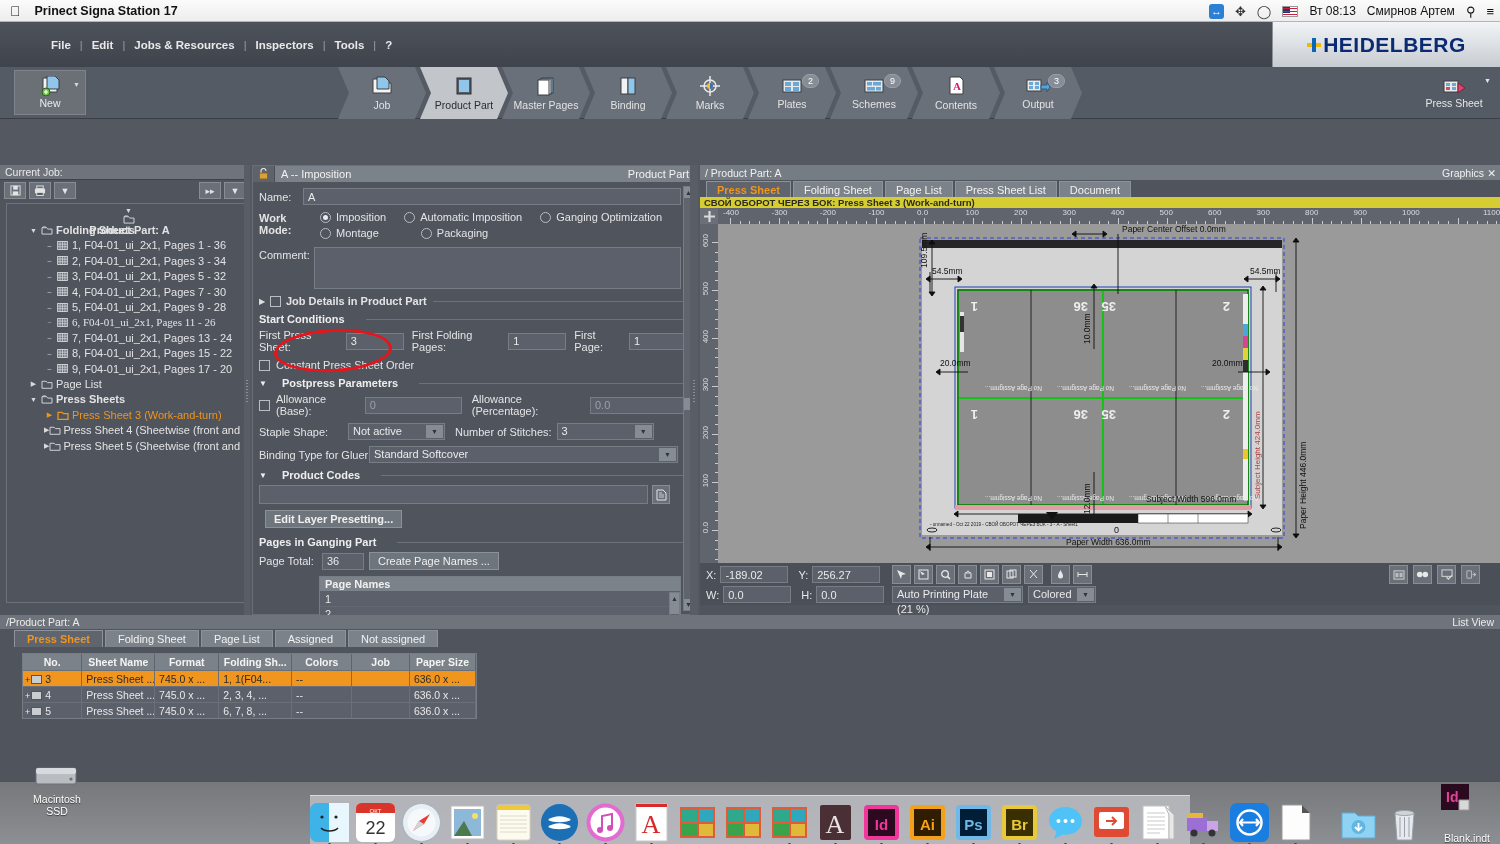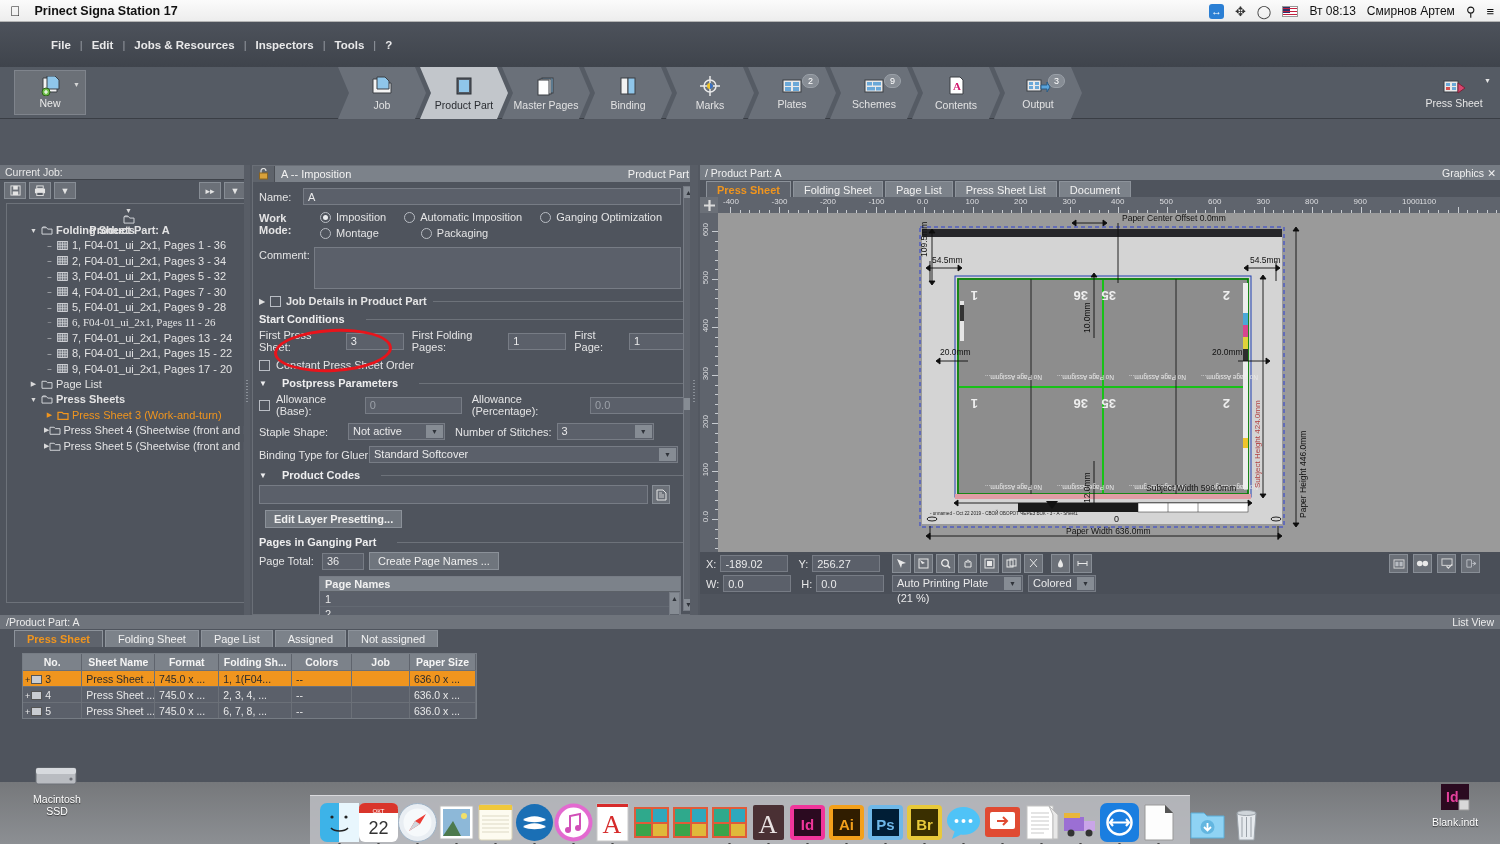--- a/index.html
+++ b/index.html
@@ -241,30 +241,30 @@
   .lv-tr.sel div { color: #2b2b2b; }
   .c0 { width: 62px; } .c1 { width: 76px; } .c2 { width: 67px; } .c3 { width: 76px; }
   .c4 { width: 63px; } .c5 { width: 60px; } .c6 { width: 69px; }
 
   
   .desktop { position: absolute; top: 782px; left: 0; width: 1500px; height: 62px;
      background: linear-gradient(#76787b, #8c8f93); }
   .dock {
     position: absolute; bottom: 0; left: 310px; width: 880px; height: 49px;
     background: rgba(190,192,196,.82); border-top: 1px solid rgba(255,255,255,.5);
-    display: flex; align-items: flex-end; padding: 0 6px 2px 10px; gap: 0;
+    display: flex; align-items: flex-end; padding: 0 6px 2px 0; gap: 7px;
   }
   .dockicon { width: 39px; height: 39px; position: relative; border-radius: 7px; flex: none; }
   .dockdot { position: absolute; bottom: -4px; left: 50%; margin-left: -1.5px;
      width: 3px; height: 3px; border-radius: 50%; background: #3c3c3c; }
   .docksep { width: 1px; height: 40px; background: rgba(90,90,90,.45); margin: 0 5px 2px 5px; }
   .ssd { position: absolute; left: 26px; top: 0px; width: 60px; text-align: center; }
   .ssdlabel { color: #fff; font-size: 10.5px; text-shadow: 0 1px 1px rgba(0,0,0,.6); }
   .deskfile { position: absolute; right: 10px; top: 2px; width: 70px; text-align: center; }
-  .deskfile .fl { color: #fff; font-size: 10.5px; text-shadow: 0 1px 1px rgba(0,0,0,.6); margin-top: 0; }
+  .deskfile .fl { color: #fff; font-size: 10.5px; text-shadow: 0 1px 1px rgba(0,0,0,.6); margin-top: 16px; text-align: right; }
 </style>
 </head>
 <body>
 
 <div id="app">
 
   <div class="macbar">
     <span class="apple"></span>
     <span class="appname">Prinect Signa Station 17</span>
     <div class="macbar-right">
@@ -294,20 +294,27 @@
         <span class="menu-item">Edit</span>
         <span class="menu-sep">|</span>
         <span class="menu-item">Jobs &amp; Resources</span>
         <span class="menu-sep">|</span>
         <span class="menu-item">Inspectors</span>
         <span class="menu-sep">|</span>
         <span class="menu-item">Tools</span>
         <span class="menu-sep">|</span>
         <span class="menu-item">?</span>
       </div>
+      <div class="hdlogo">
+        <span class="hdmark">
+            <i class="h1"></i>
+            <i class="h2"></i>
+          </span>
+        <span class="hdtext">HEIDELBERG</span>
+      </div>
     </div>
 
     <div class="ribbon">
       <div class="newbtn">
         <svg class="svgicon" width="22" height="20" viewBox="0 0 22 20">
           <polygon points="4,2 14,2 18,6 18,16 4,16" fill="#f3f3f3" stroke="#3b3f45" stroke-width="1"></polygon>
           <polygon points="8,0 16,0 20,4 20,13 8,13" fill="#8fc6ea" stroke="#3b3f45" stroke-width="1"></polygon>
           <circle cx="7" cy="16" r="4" fill="#6fc04a" stroke="#2e5e1c" stroke-width="1"></circle>
           <path d="M5 16h4M7 14v4" stroke="#fff" stroke-width="1.2"></path>
         </svg>
@@ -762,20 +769,21 @@
           <span class="r">Graphics</span>
           <span class="x">✕</span>
         </div>
         <div class="rtabs" id="gtabs">
             <div class="rtab active">Press Sheet</div>
             <div class="rtab">Folding Sheet</div>
             <div class="rtab">Page List</div>
             <div class="rtab">Press Sheet List</div>
             <div class="rtab">Document</div>
           </div>
+        <div class="ybar">СВОЙ ОБОРОТ ЧЕРЕЗ БОК:  Press Sheet 3 (Work-and-turn)</div>
 
         <div class="canvaswrap">
           <div class="ruler-corner">
             <svg width="11" height="11" viewBox="0 0 11 11">
                 <path d="M5.5 0v11M0 5.5h11" stroke="#dadada" stroke-width="2.2"></path>
               </svg>
           </div>
           <div class="ruler-h" id="rulerh">
               <span class="rlabel" style="left: 5px;">-400</span>
               <span class="rtick" style="left: 12px; height: 6px;"></span>
@@ -860,21 +868,21 @@
               <span class="rtick" style="left: 652.2px; height: 3px;"></span>
               <span class="rtick" style="left: 661.9px; height: 3px;"></span>
               <span class="rtick" style="left: 671.6px; height: 3px;"></span>
               <span class="rtick" style="left: 681.3px; height: 3px;"></span>
               <span class="rlabel" style="left: 684px;">1000</span>
               <span class="rtick" style="left: 691px; height: 6px;"></span>
               <span class="rtick" style="left: 700.7px; height: 3px;"></span>
               <span class="rtick" style="left: 710.4px; height: 3px;"></span>
               <span class="rtick" style="left: 720.1px; height: 3px;"></span>
               <span class="rtick" style="left: 729.8px; height: 3px;"></span>
-              <span class="rlabel" style="left: 701px;">1100</span>
+              <span class="rlabel" style="left: 765px;">1100</span>
               <span class="rtick" style="left: 739.5px; height: 6px;"></span>
               <span class="rtick" style="left: 749.2px; height: 3px;"></span>
               <span class="rtick" style="left: 758.9px; height: 3px;"></span>
               <span class="rtick" style="left: 768.6px; height: 3px;"></span>
               <span class="rtick" style="left: 778.3px; height: 3px;"></span>
             </div>
           <div class="ruler-v" id="rulerv">
               <span class="vlabel" style="top: 10px;">600</span>
               <span class="rtick" style="inset: 18px 0px auto auto; width: 6px; height: 1px;"></span>
               <span class="rtick" style="inset: 27.6px 0px auto auto; width: 3px; height: 1px;"></span>

